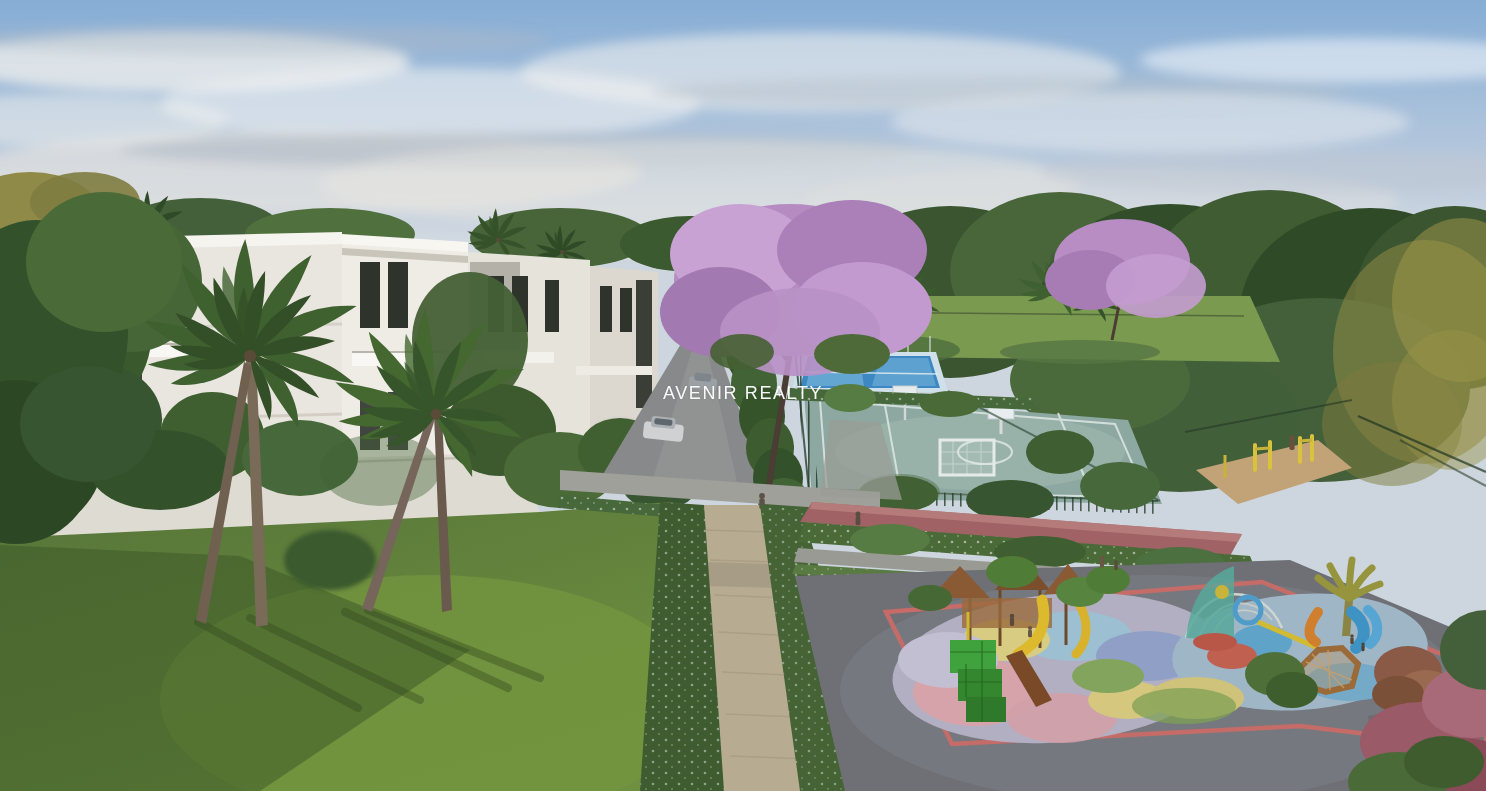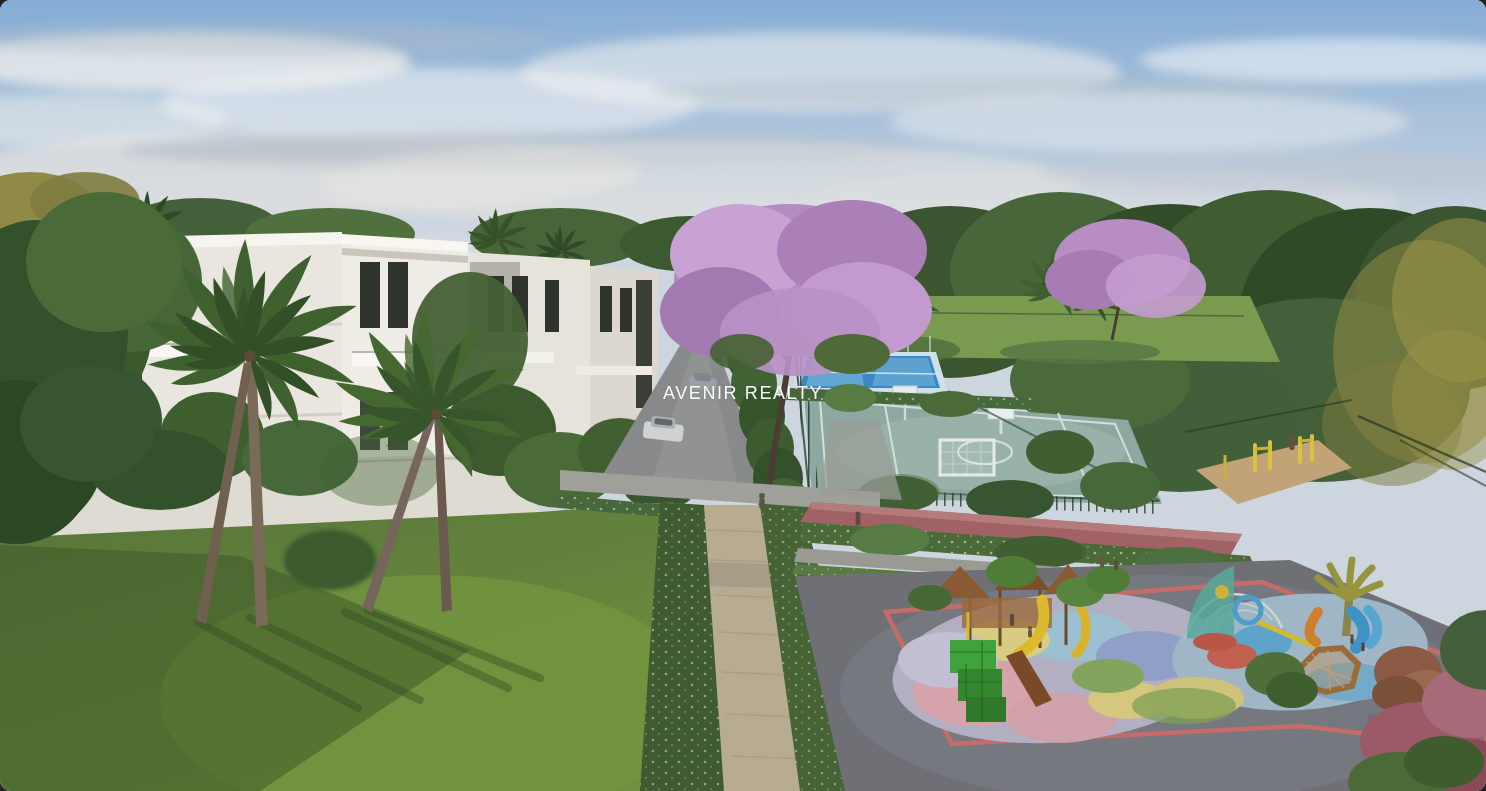--- a/index.html
+++ b/index.html
@@ -1,17 +1,17 @@
 <!DOCTYPE html>
 <html><head>
 <meta charset="utf-8">
 <style>
   html,body{margin:0;padding:0;background:#222;}
   .stage{position:relative;width:1486px;height:791px;overflow:hidden;
-         font-family:"Liberation Sans",sans-serif;background:#cdd6de;border-radius:11px;}
+         font-family:"Liberation Sans",sans-serif;background:#cdd6de;}
   .stage svg{position:absolute;left:0;top:0;display:block;}
   .watermark{position:absolute;left:50%;top:384px;transform:translateX(-50%);
              color:rgba(255,255,255,.96);font-size:18px;letter-spacing:1.6px;
              line-height:1;white-space:nowrap;font-weight:400;
              text-shadow:0 0 2px rgba(90,90,90,.25);}
 </style>
 </head>
 <body>
 
 <div class="stage">

